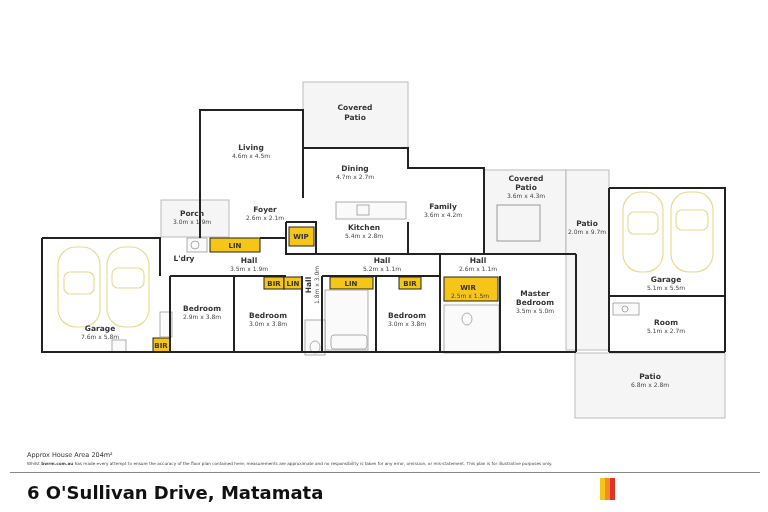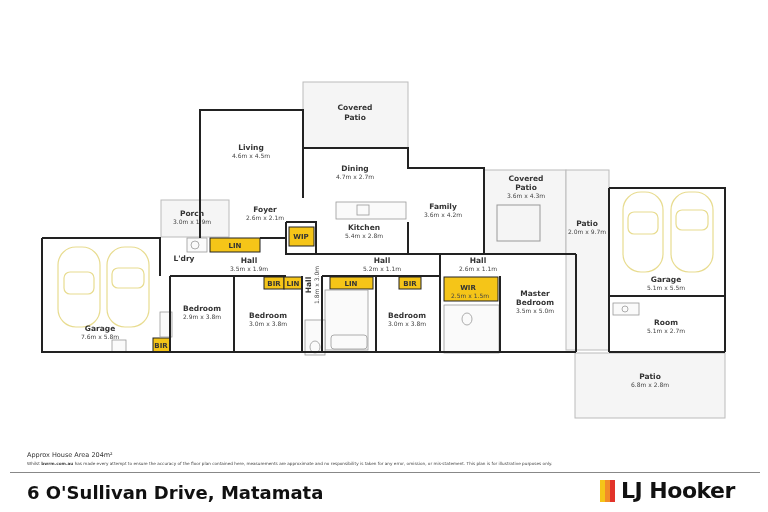--- a/index.html
+++ b/index.html
@@ -188,14 +188,13 @@
 <div class="footer-area">Approx House Area 204m²</div>
 <div class="footer-disclaimer"><span>Whilst </span><b>bwrm.com.au</b><span> has made every attempt to ensure the accuracy of the floor plan contained here, measurements are approximate and no responsibility is taken for any error, omission, or mis-statement. This plan is for illustrative purposes only.</span></div>
 <div class="footer-rule2"></div>
 <div class="address">6 O'Sullivan Drive, Matamata</div>
 <div class="logo">
   <div class="logo-bars">
     <span style="background:#f5c518"></span>
       <span style="background:#f28c28"></span>
       <span style="background:#e2332a"></span>
   </div>
-  <span class="logo-text">LJ Hooker</span>
 </div>
 
 </body></html>

